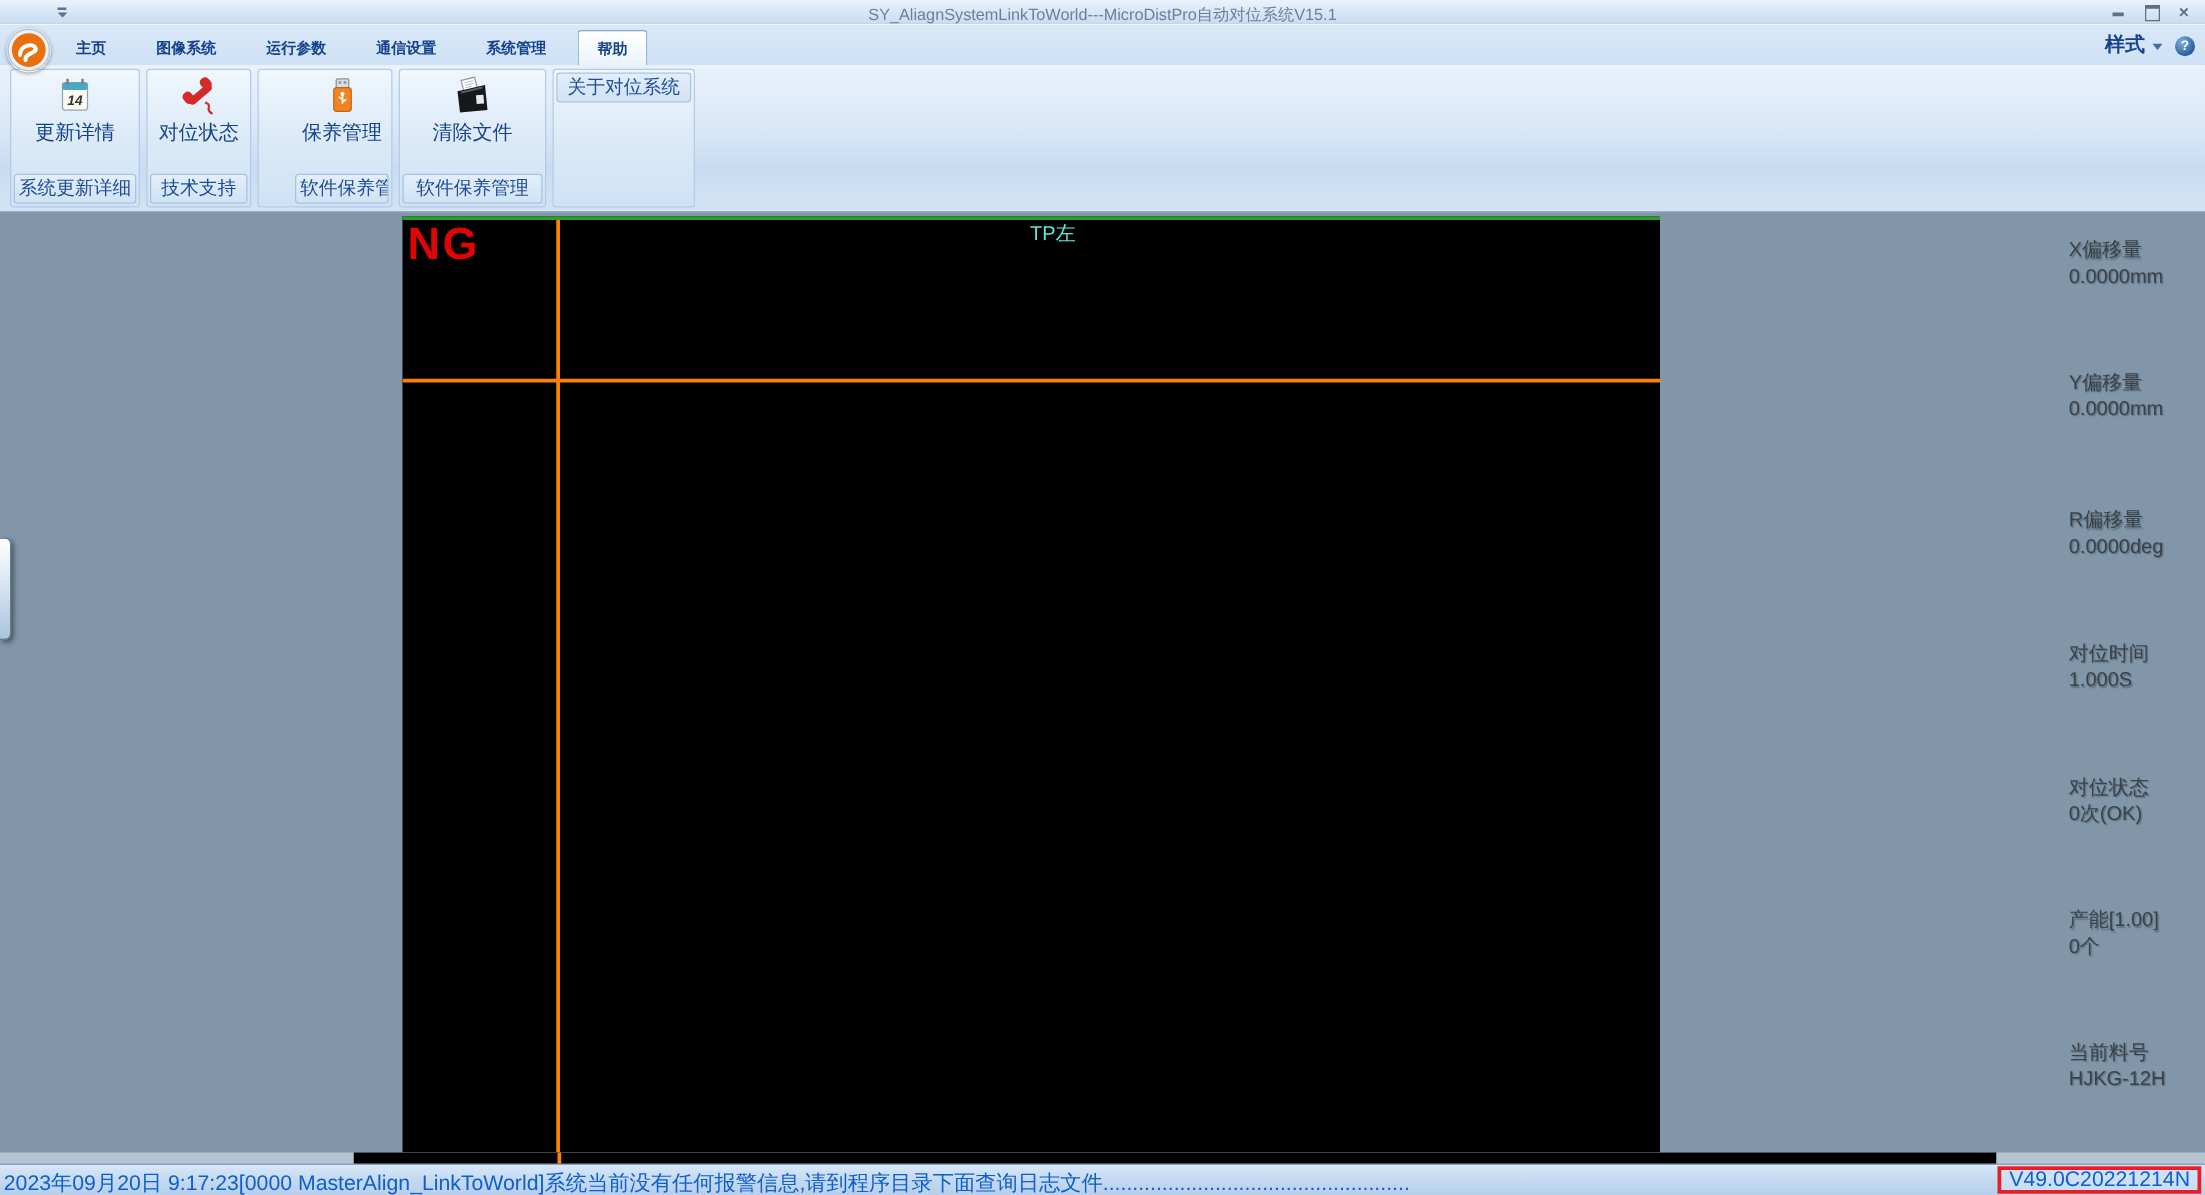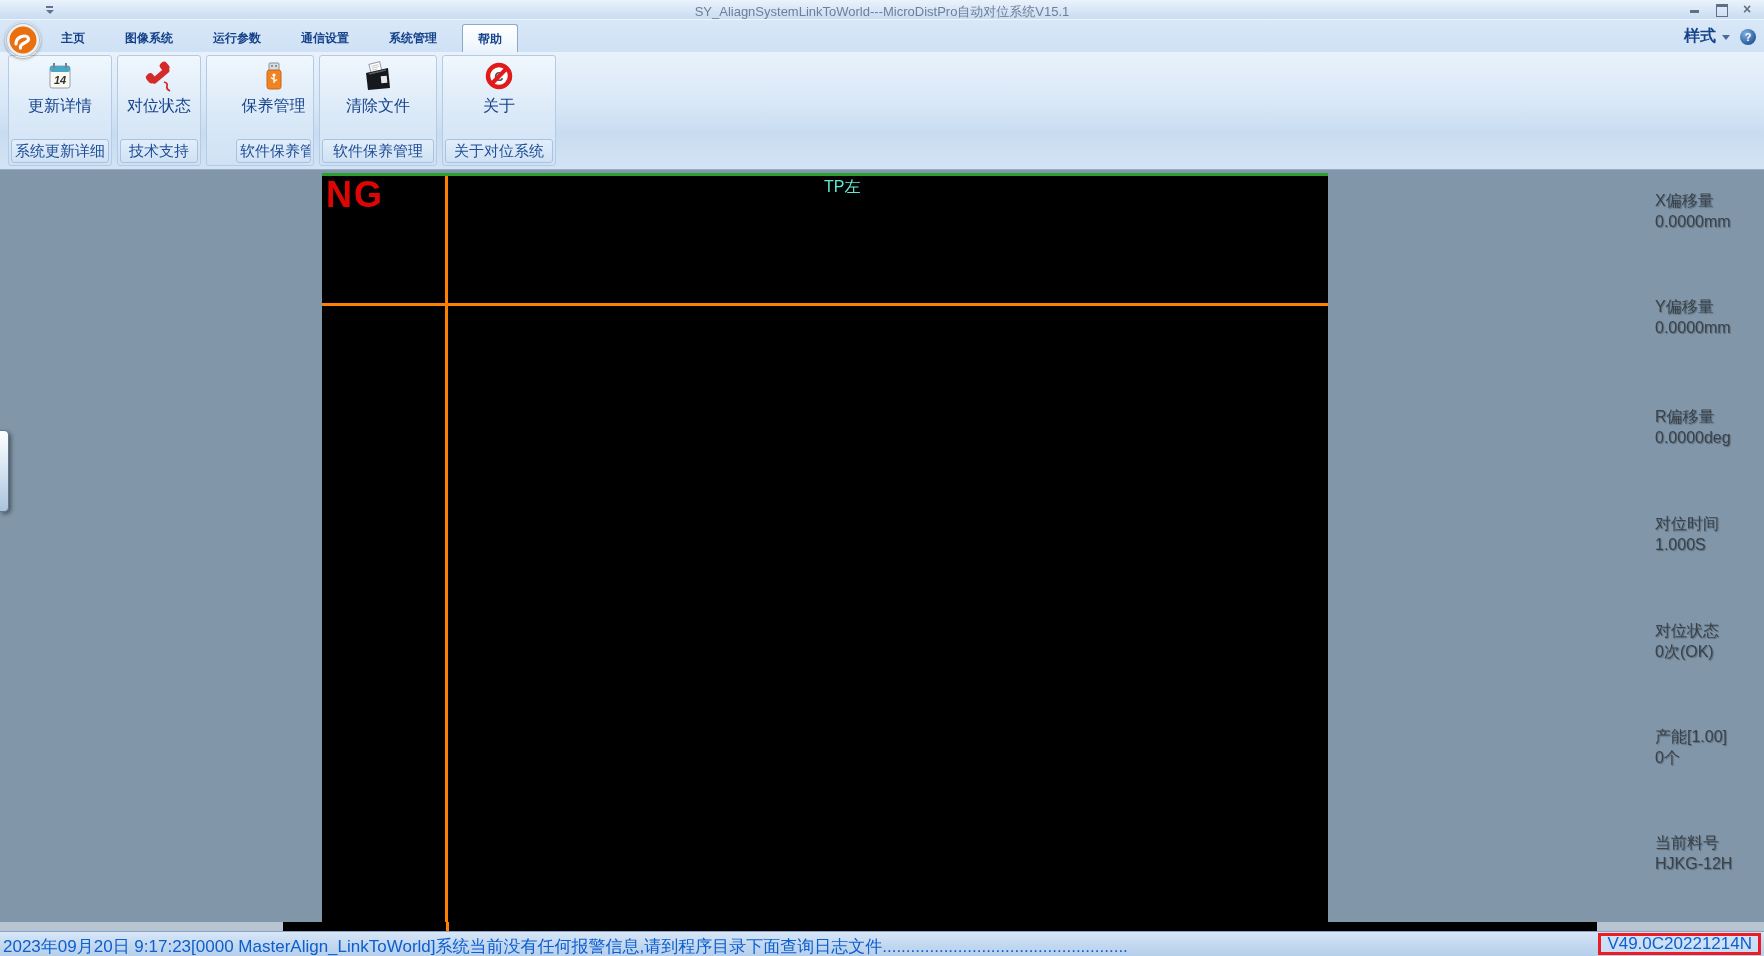--- a/index.html
+++ b/index.html
@@ -192,29 +192,20 @@
             <path d="M4 12 L26 7 L28 27 L6 29 Z" fill="#15181c"></path>
             <path d="M7 13 L24 9" stroke="#5a5f66" stroke-width="1.5"></path>
             <rect x="19" y="15" width="6" height="7" fill="#e8e8e8" transform="rotate(-5 22 18)"></rect>
           </svg>
           <span class="rbtn-label">清除文件</span>
         </div>
         <div class="rcaption">软件保养管理</div>
       </div>
 
       <div class="rgroup g5">
-        <div class="rbtn">
-          <svg class="rbtn-icon" viewBox="0 0 32 32">
-            <circle cx="16" cy="15" r="11" fill="#ffffff"></circle>
-            <text x="16" y="20" text-anchor="middle" font-size="13" font-weight="bold" fill="#555">C</text>
-            <circle cx="16" cy="15" r="11" fill="none" stroke="#e01b1b" stroke-width="4.5"></circle>
-            <line x1="8.5" y1="23" x2="23.5" y2="7.5" stroke="#e01b1b" stroke-width="4"></line>
-          </svg>
-          <span class="rbtn-label">关于</span>
-        </div>
         <div class="rcaption">关于对位系统</div>
       </div>
 
     </div>
   </div>
 
   <div class="main">
     <div class="left-gray"></div>
     <div class="left-handle"></div>
 

